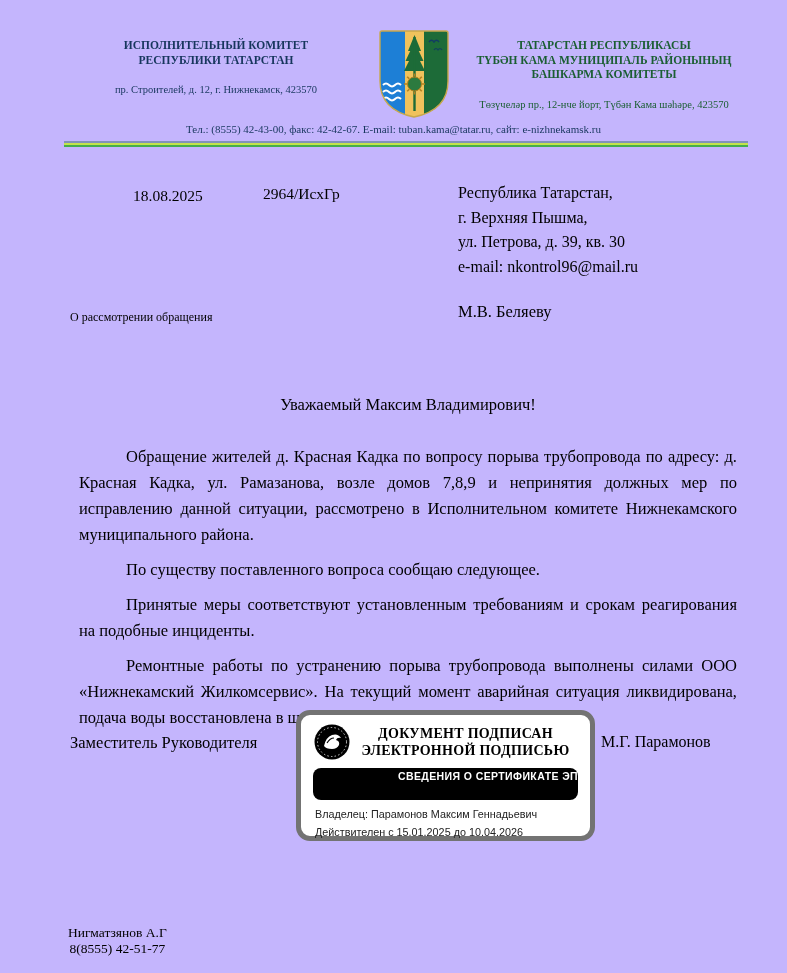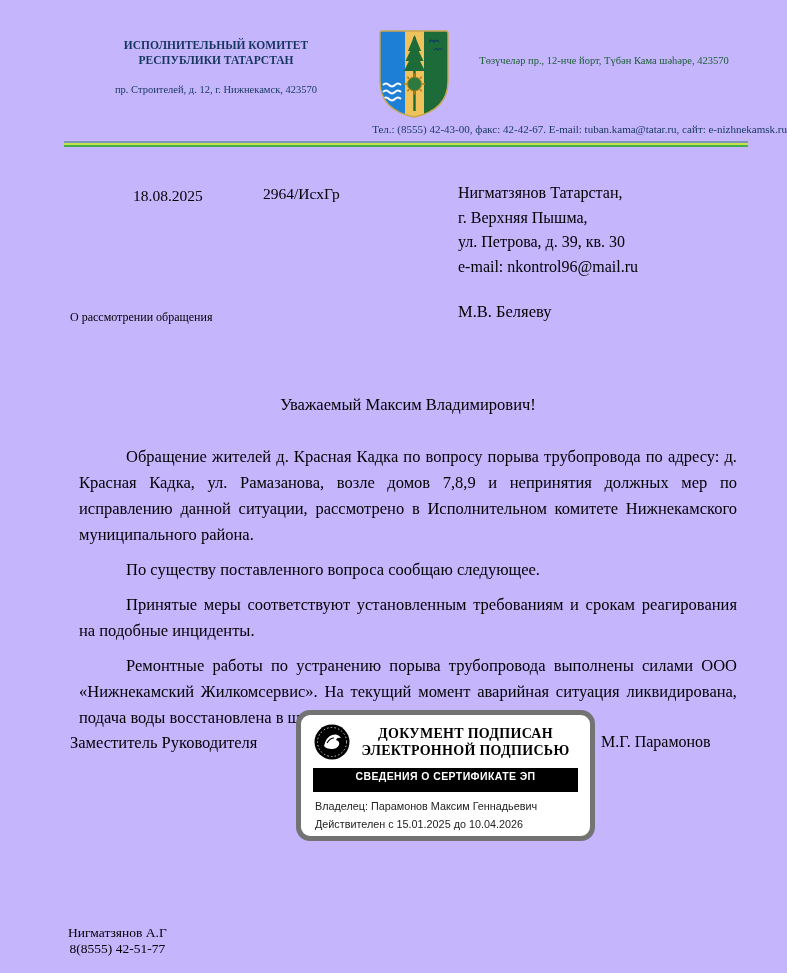--- a/index.html
+++ b/index.html
@@ -18,21 +18,21 @@
   }
   .hdr-right{
     position:absolute;left:456px;top:38px;width:296px;
     text-align:center;color:#1B5E33;
   }
   .hdr-org div{font-weight:bold;font-size:11.5px;line-height:14.5px;}
   .hdr-addr{font-size:10.5px;margin-top:17px;}
   .emblem{position:absolute;left:378px;top:29px;width:72px;height:90px;}
   .contact{
     position:absolute;left:0;top:123px;width:100%;
-    text-align:right;font-size:11px;color:#17365D;
+    text-align:center;font-size:11px;color:#17365D;
   }
   .divider{
     position:absolute;left:64px;top:141px;width:684px;height:6px;
     background:linear-gradient(#8093B8 0 2px,#C3E24C 2px 4px,#44AE4C 4px 6px);
   }
   
   .req-date{position:absolute;left:133px;top:187px;font-size:15.5px;}
   .req-num{position:absolute;left:263px;top:185px;font-size:15.5px;}
   .recipient{
     position:absolute;left:458px;top:181px;
@@ -56,22 +56,22 @@
   }
   .stamp-top{display:flex;align-items:center;margin:8px 10px 0 12px;}
   .stamp-seal{flex:0 0 38px;width:38px;height:38px;}
   .stamp-title{
     flex:1;text-align:center;font-weight:bold;font-size:14px;line-height:17px;
     font-family:"Liberation Serif",serif;letter-spacing:.3px;
   }
   .stamp-bar{
     margin:7px 12px 0 12px;background:#000;color:#fff;
     font-family:"Liberation Sans","DejaVu Sans",sans-serif;
-    font-weight:bold;font-size:10.5px;line-height:16px;height:24px;
-    text-align:center;letter-spacing:.4px;
+    font-weight:bold;font-size:10.5px;line-height:16px;height:32px;
+    text-align:right;letter-spacing:.4px;border-radius:8px;
   }
   .stamp-details{
     margin:6px 12px 0 14px;
     font-family:"Liberation Sans","DejaVu Sans",sans-serif;
     font-size:10.8px;line-height:17.5px;color:#222;
   }
   
   .executor{position:absolute;left:68px;top:925px;font-size:13.5px;line-height:16px;text-align:center;}
 </style>
 </head>
@@ -121,31 +121,36 @@
         </g>
 
         <path d="M51,13 q2.5,-3.5 5,0 q2.5,-3.5 5,0" stroke="#123c63" stroke-width="1.4" fill="none"></path>
         <path d="M56,21 q2,-3 4,0 q2,-3 4,0" stroke="#123c63" stroke-width="1.2" fill="none"></path>
       </g>
       <path d="M4,2 H68 Q70,2 70,4 V52 C70,74 56,84 36,88 C16,84 2,74 2,52 V4 Q2,2 4,2 Z" fill="none" stroke="#c8a84b" stroke-width="1.4"></path>
     </svg>
   </div>
 
   <div class="hdr-right">
+    <div class="hdr-org">
+        <div>ТАТАРСТАН РЕСПУБЛИКАСЫ</div>
+        <div>ТҮБӘН КАМА МУНИЦИПАЛЬ РАЙОНЫНЫҢ</div>
+        <div>БАШКАРМА КОМИТЕТЫ</div>
+      </div>
     <div class="hdr-addr">Төзүчеләр пр., 12-нче йорт, Түбән Кама шәһәре, 423570</div>
   </div>
 
   <div class="contact">Тел.: (8555) 42-43-00, факс: 42-42-67. E-mail: tuban.kama@tatar.ru, сайт: e-nizhnekamsk.ru</div>
   <div class="divider"></div>
 
   <div class="req-date">18.08.2025</div>
   <div class="req-num">2964/ИсхГр</div>
 
   <div class="recipient">
-      <div>Нигматзянов Татарстан,</div>
+      <div>Республика Татарстан,</div>
       <div>г. Верхняя Пышма,</div>
       <div>ул. Петрова, д. 39, кв. 30</div>
       <div>e-mail: nkontrol96@mail.ru</div>
     </div>
 
   <div class="subject">О рассмотрении обращения</div>
   <div class="addressee-name">М.В. Беляеву</div>
 
   <div class="letter-body">
     <p class="salutation">Уважаемый Максим Владимирович!</p>

